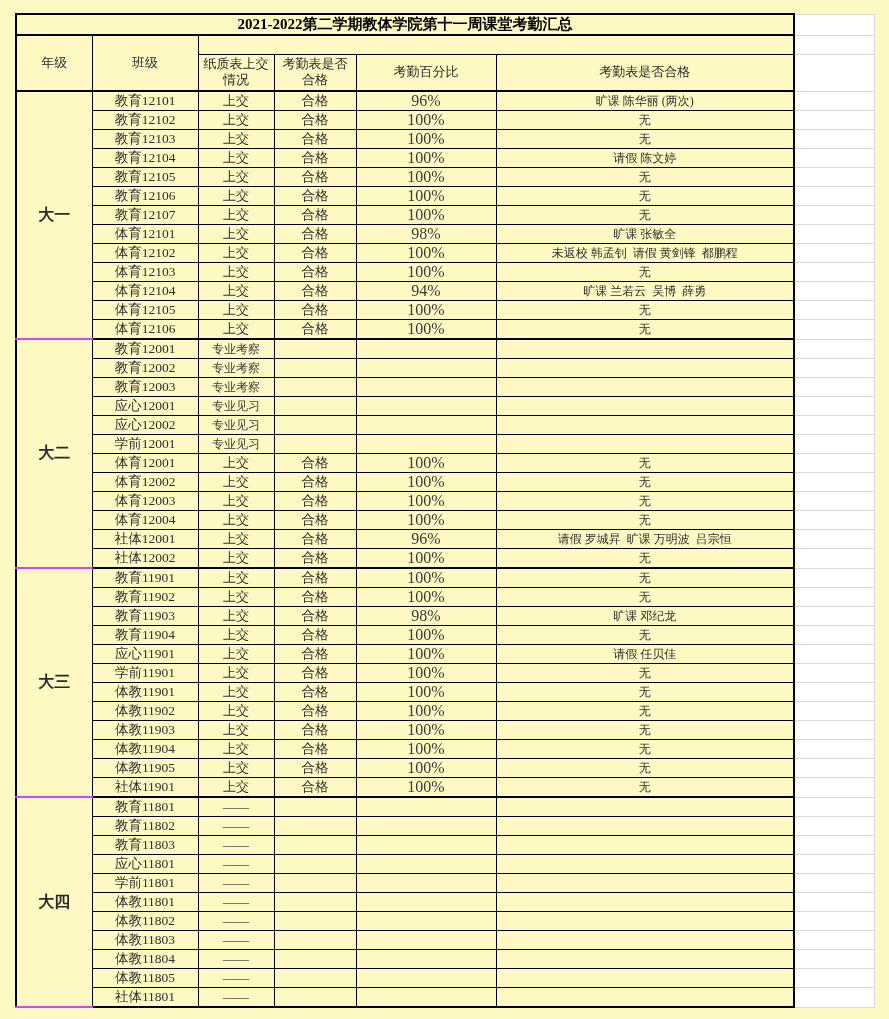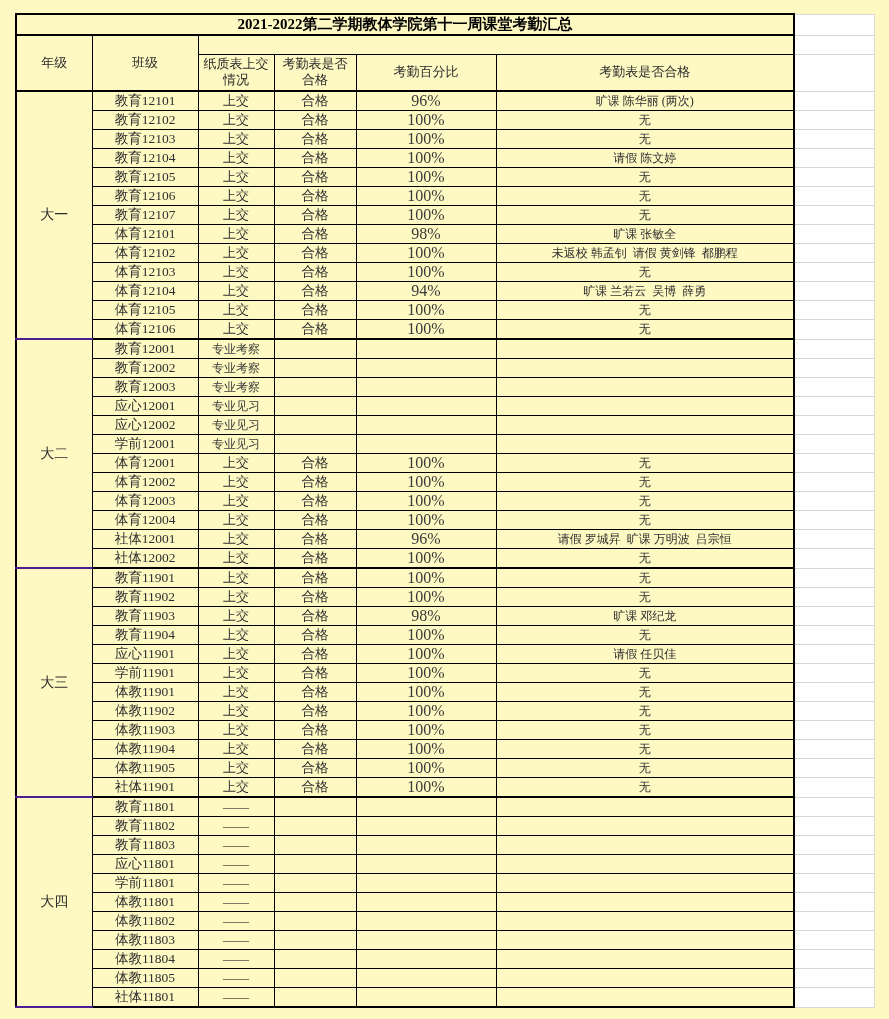--- a/index.html
+++ b/index.html
@@ -49,24 +49,25 @@
     border-bottom: 2px solid #000;
   }
   .hdr { font-size: 13px; color: #2a2a2a; line-height: 16px; }
   .hdr-b { border-bottom: 2px solid #000; }
   .first-col { border-left: 2px solid #000; }
   .right-col { border-right: 2px solid #000; }
   .section-start { border-top: 2px solid #000; }
   .last-row { border-bottom: 2px solid #000; }
 
   .grade {
-    font-size: 14px;
+    font-size: 16px;
     color: #2a2a2a;
     border-left: 2px solid #000;
-    border-bottom: 2px solid #4c1d95;
+    border-bottom: 2px solid #d946ef;
+    font-weight: bold;
   }
   .c-class { font-size: 13.5px; margin-top: 8px; }
   .c-paper { font-size: 13px; }
   .c-paper.small { font-size: 12px; color: #3a3a3a; }
   .c-qual  { font-size: 13.5px; margin-left: 20px; }
   .c-pct   { font-size: 16px; color: #3a3a3a; }
   .c-names { font-size: 12px; white-space: pre; font-family: Liberation Serif, serif; }
 </style>
 </head>
 <body>

